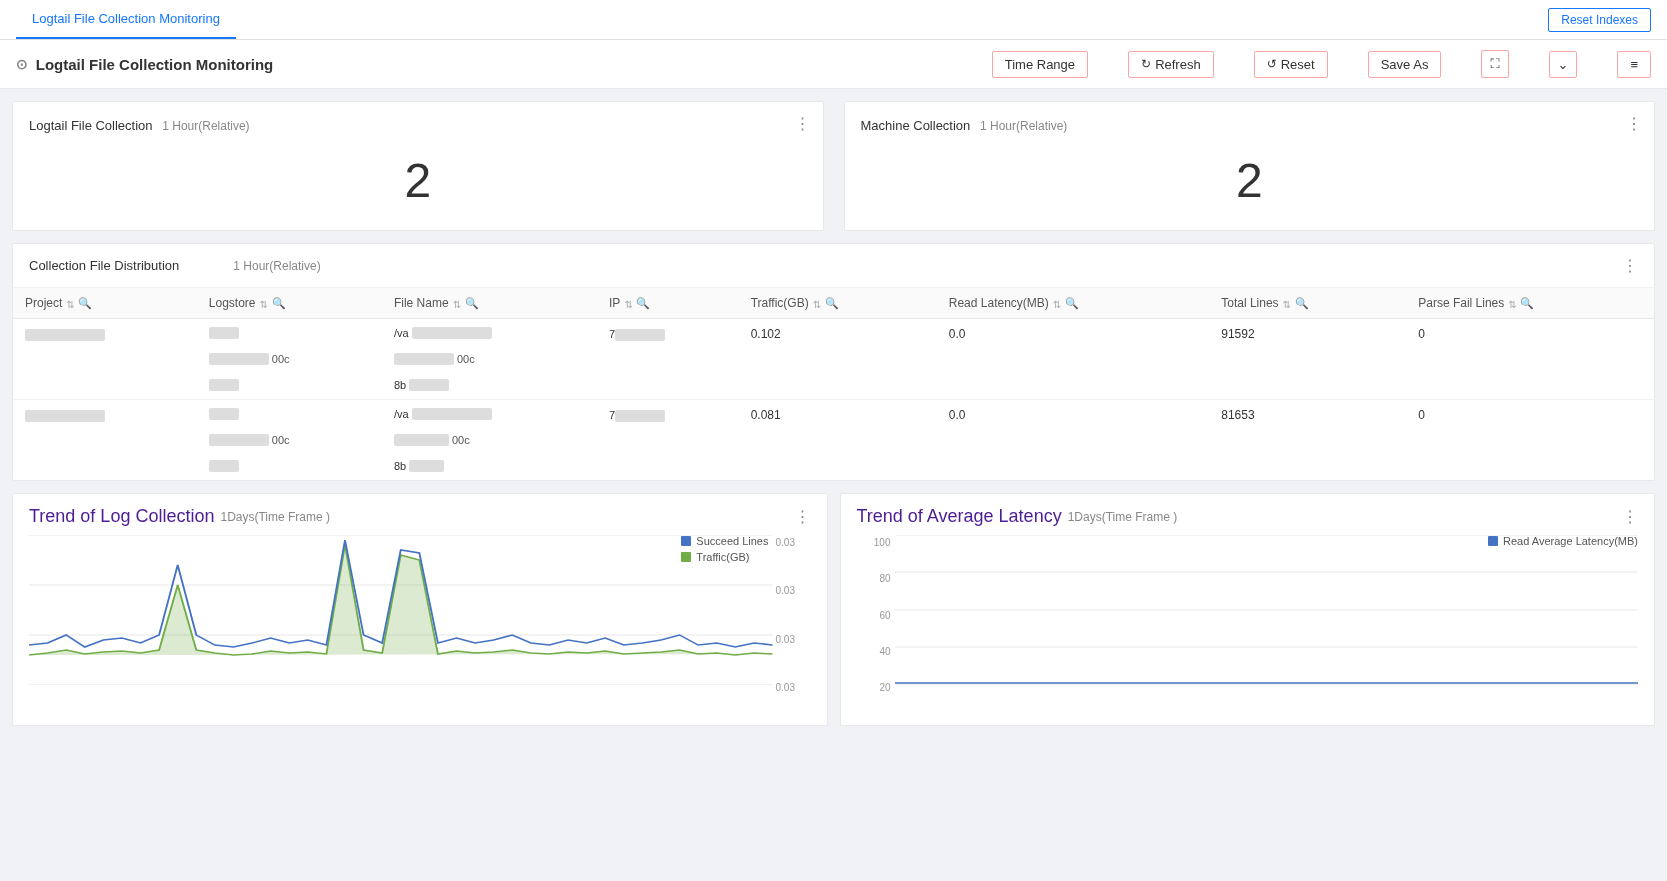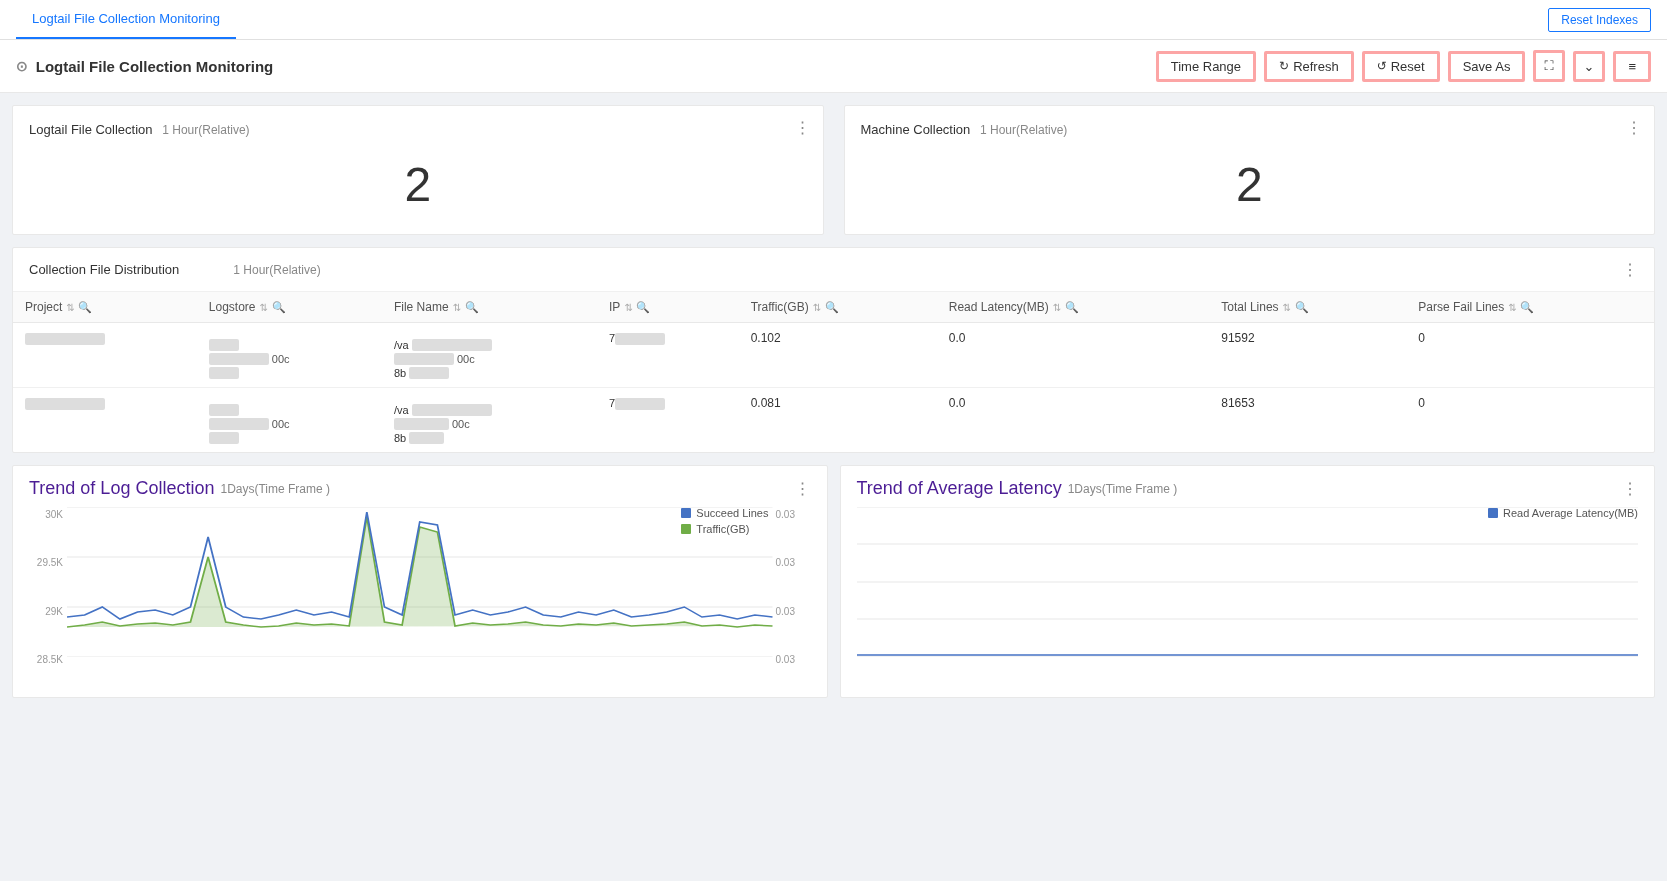--- a/index.html
+++ b/index.html
@@ -10,21 +10,21 @@
     .nav-tabs { display: flex; gap: 0; height: 100%; }
     .nav-tab { display: flex; align-items: center; padding: 0 16px; height: 100%; cursor: pointer; font-size: 13px; color: #555; border-bottom: 2px solid transparent; white-space: nowrap; }
     .nav-tab.active { color: #1677ff; border-bottom: 2px solid #1677ff; font-weight: 500; }
     .reset-indexes-btn { color: #1677ff; border: 1px solid #1677ff; background: #fff; padding: 4px 12px; cursor: pointer; font-size: 12px; border-radius: 2px; }
 
     
     .page-header { display: flex; align-items: center; justify-content: space-between; background: #fff; padding: 10px 16px; border-bottom: 1px solid #e8e8e8; }
     .page-title { display: flex; align-items: center; gap: 8px; font-size: 15px; font-weight: 600; color: #333; }
     .page-title-icon { color: #888; font-size: 14px; }
     .header-actions { display: flex; gap: 8px; align-items: center; }
-    .header-btn { display: flex; align-items: center; gap: 4px; padding: 5px 12px; border: 3px solid #fca5a5; background: #fff; cursor: pointer; font-size: 13px; color: #333; border-radius: 2px; white-space: nowrap; }
+    .header-btn { display: flex; align-items: center; gap: 4px; padding: 5px 12px; border: 1px solid #fca5a5; background: #fff; cursor: pointer; font-size: 13px; color: #333; border-radius: 2px; white-space: nowrap; margin-left: 32px; }
     .header-btn .btn-icon { font-size: 12px; }
     .expand-btn { padding: 5px 8px; }
     .more-btn { padding: 5px 8px; }
 
     
     .main-content { padding: 12px; background: #f0f2f5; min-height: calc(100vh - 80px); }
 
     
     .stats-row { display: grid; grid-template-columns: 1fr 1fr; gap: 20px; margin-bottom: 12px; }
     .stat-card { background: #fff; border: 1px solid #e8e8e8; border-radius: 2px; padding: 16px; position: relative; min-height: 130px; }
@@ -35,27 +35,27 @@
 
     
     .table-section { background: #fff; border: 1px solid #e8e8e8; border-radius: 2px; margin-bottom: 12px; }
     .table-header { display: flex; align-items: center; padding: 12px 16px; border-bottom: 1px solid #f0f0f0; gap: 48px; }
     .table-title { font-size: 13px; font-weight: 500; color: #333; }
     .table-subtitle { font-size: 12px; color: #888; margin-left: 6px; }
     .table-menu-btn { margin-left: auto; cursor: pointer; color: #888; font-size: 16px; }
 
     .data-table { width: 100%; border-collapse: collapse; }
     .data-table th { background: #fafafa; padding: 8px 12px; text-align: left; font-size: 12px; font-weight: 500; color: #555; border-bottom: 1px solid #e8e8e8; white-space: nowrap; }
-    .data-table th .col-controls { display: flex; align-items: center; gap: 4px; }
+    .data-table th .col-controls { display: flex; align-items: flex-end; gap: 4px; }
     .data-table th .sort-icon { color: #aaa; font-size: 10px; }
     .data-table th .search-icon { color: #aaa; font-size: 11px; cursor: pointer; }
     .data-table td { padding: 8px 12px; border-bottom: 1px solid #f0f0f0; font-size: 12px; color: #333; vertical-align: top; }
     .data-table tr:last-child td { border-bottom: none; }
     .blurred-text { background: #ddd; border-radius: 2px; display: inline-block; color: transparent; height: 12px; vertical-align: middle; }
-    .cell-multi { display: flex; flex-direction: column; gap: 2px; margin-top: 8px; }
+    .cell-multi { display: flex; flex-direction: column; gap: 14px; }
     .cell-line { display: flex; align-items: center; gap: 3px; }
 
     .table-footer { display: flex; align-items: center; justify-content: space-between; padding: 8px 16px; border-top: 1px solid #f0f0f0; font-size: 12px; color: #555; }
     .pagination { display: flex; align-items: center; gap: 8px; }
     .page-btn { background: none; border: none; cursor: pointer; color: #aaa; font-size: 14px; padding: 2px 6px; }
     .page-info { font-size: 12px; color: #555; }
 
     
     .charts-row { display: grid; grid-template-columns: 1fr 1fr; gap: 12px; }
     .chart-card { background: #fff; border: 1px solid #e8e8e8; border-radius: 2px; padding: 0; min-height: 220px; position: relative; overflow: hidden; }
@@ -293,26 +293,20 @@
 
     <div class="chart-card">
       <div class="chart-header">
         <span class="chart-title">Trend of Log Collection</span>
         <span class="chart-subtitle">1Days(Time Frame )</span>
         <span class="chart-menu-btn">⋮</span>
       </div>
       <div class="chart-body">
         <div style="display:flex; height:160px; position:relative;">
 
-          <div style="width:38px; display:flex; flex-direction:column; justify-content:space-between; padding:2px 0;">
-            <span style="font-size:10px;color:#999;text-align:right;padding-right:4px;">30K</span>
-            <span style="font-size:10px;color:#999;text-align:right;padding-right:4px;">29.5K</span>
-            <span style="font-size:10px;color:#999;text-align:right;padding-right:4px;">29K</span>
-            <span style="font-size:10px;color:#999;text-align:right;padding-right:4px;">28.5K</span>
-          </div>
 
           <div style="flex:1; position:relative;">
             <svg viewBox="0 0 600 150" preserveAspectRatio="none" width="100%" height="150px">
 
               <line x1="0" y1="0" x2="600" y2="0" stroke="#e8e8e8" stroke-width="1"></line>
               <line x1="0" y1="50" x2="600" y2="50" stroke="#e8e8e8" stroke-width="1"></line>
               <line x1="0" y1="100" x2="600" y2="100" stroke="#e8e8e8" stroke-width="1"></line>
               <line x1="0" y1="150" x2="600" y2="150" stroke="#e8e8e8" stroke-width="1"></line>
 
               <polyline points="0,120 15,118 30,115 45,119 60,117 75,116 90,118 105,115 120,50 135,115 150,118 165,120 180,119 195,116 210,118 225,117 240,119 255,10 270,115 285,118 300,20 315,25 330,119 345,116 360,118 375,117 390,115 405,118 420,119 435,117 450,118 465,116 480,119 495,118 510,117 525,115 540,119 555,118 570,120 585,118 600,119" fill="rgba(112,173,71,0.25)" stroke="none"></polyline>
@@ -345,20 +339,27 @@
 
     <div class="chart-card">
       <div class="chart-header">
         <span class="chart-title">Trend of Average Latency</span>
         <span class="chart-subtitle">1Days(Time Frame )</span>
         <span class="chart-menu-btn">⋮</span>
       </div>
       <div class="chart-body">
         <div style="display:flex; height:160px; position:relative;">
 
+          <div style="width:38px; display:flex; flex-direction:column; justify-content:space-between; padding:2px 0;">
+            <span style="font-size:10px;color:#999;text-align:right;padding-right:4px;">100</span>
+            <span style="font-size:10px;color:#999;text-align:right;padding-right:4px;">80</span>
+            <span style="font-size:10px;color:#999;text-align:right;padding-right:4px;">60</span>
+            <span style="font-size:10px;color:#999;text-align:right;padding-right:4px;">40</span>
+            <span style="font-size:10px;color:#999;text-align:right;padding-right:4px;">20</span>
+          </div>
 
           <div style="flex:1; position:relative;">
             <svg viewBox="0 0 600 150" preserveAspectRatio="none" width="100%" height="150px">
               <line x1="0" y1="0" x2="600" y2="0" stroke="#e8e8e8" stroke-width="1"></line>
               <line x1="0" y1="37" x2="600" y2="37" stroke="#e8e8e8" stroke-width="1"></line>
               <line x1="0" y1="75" x2="600" y2="75" stroke="#e8e8e8" stroke-width="1"></line>
               <line x1="0" y1="112" x2="600" y2="112" stroke="#e8e8e8" stroke-width="1"></line>
               <line x1="0" y1="150" x2="600" y2="150" stroke="#e8e8e8" stroke-width="1"></line>
 
               <polyline points="0,148 600,148" fill="none" stroke="#4472C4" stroke-width="1.5"></polyline>

